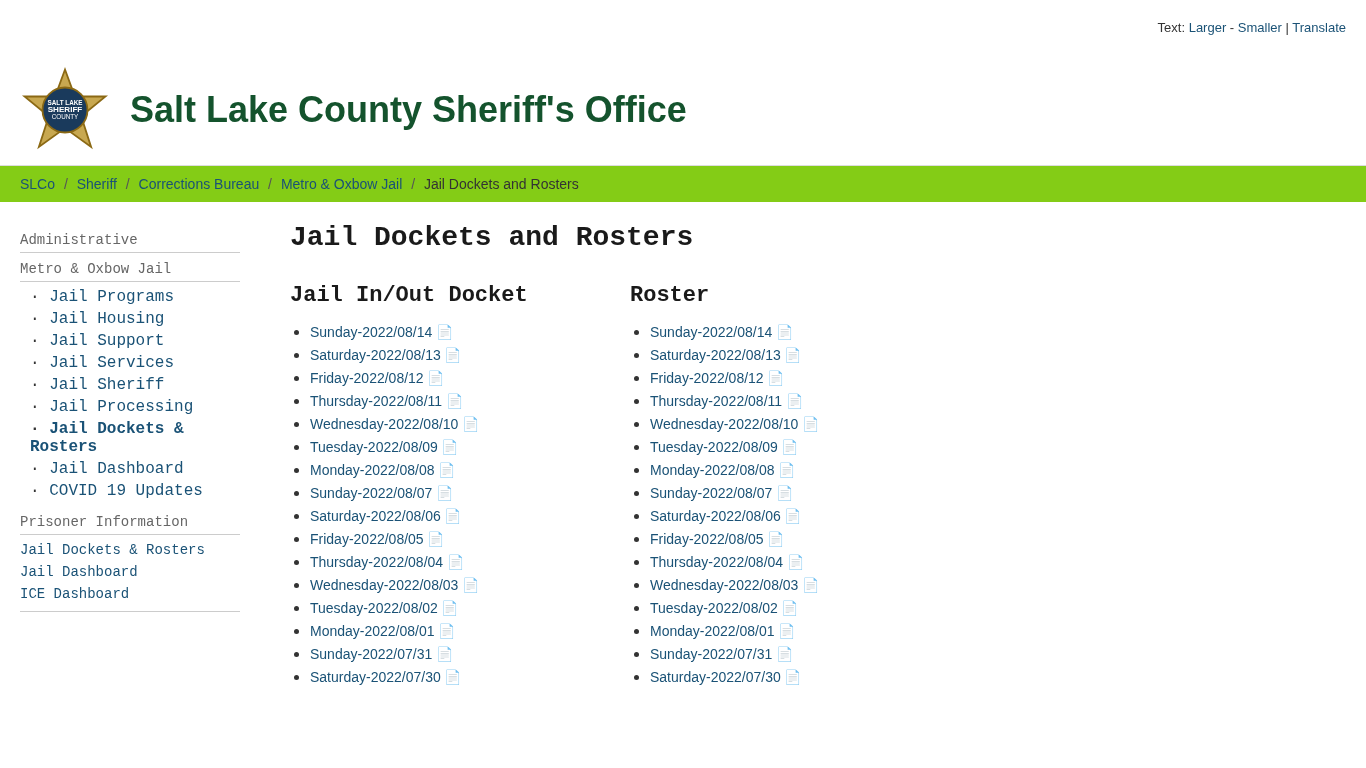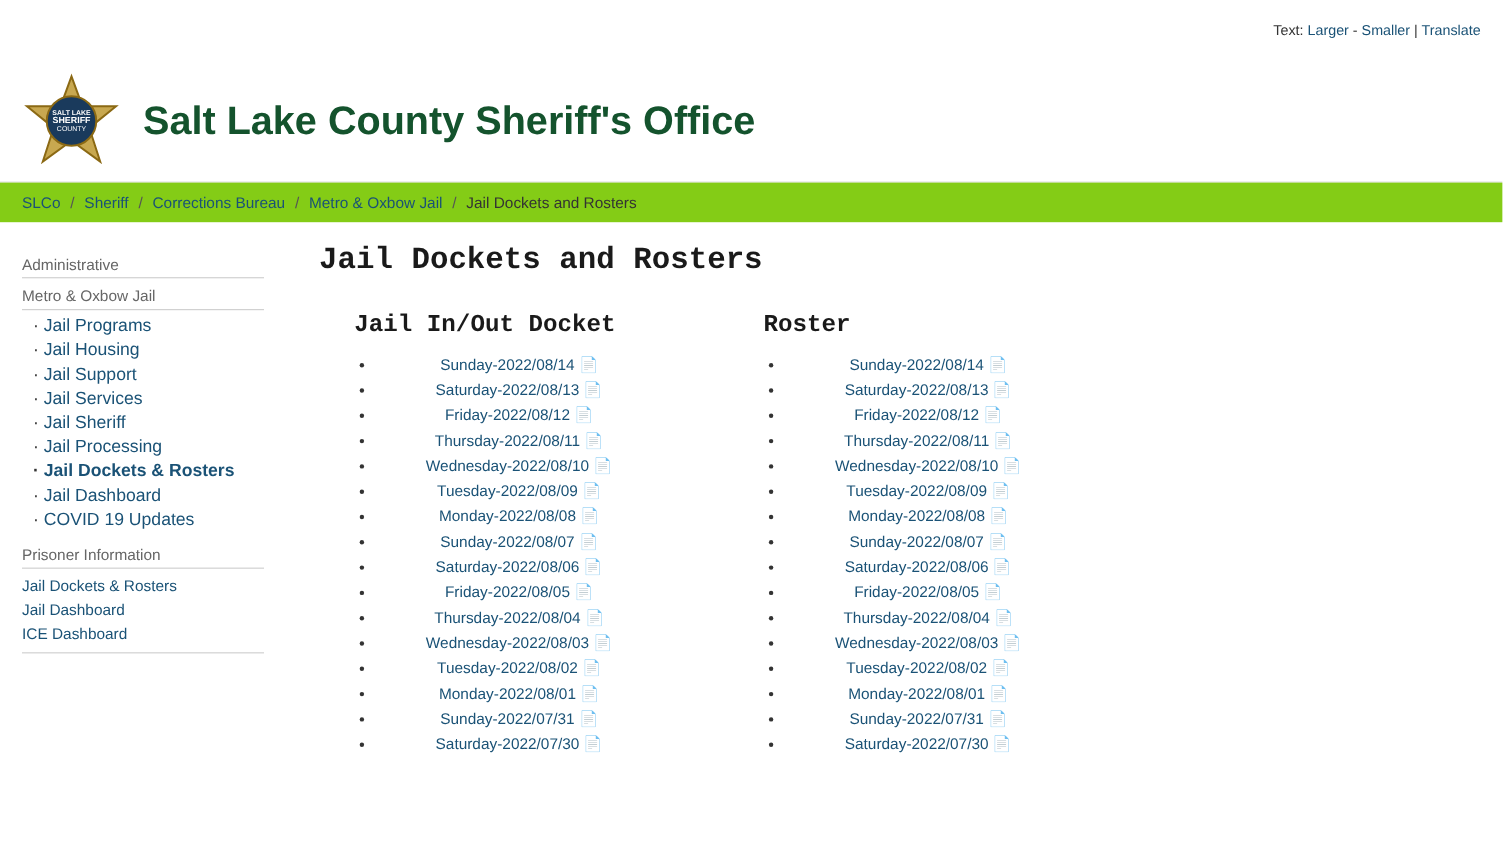--- a/index.html
+++ b/index.html
@@ -53,21 +53,21 @@
     .main-layout {
       display: flex;
       padding: 20px;
       max-width: 1366px;
     }
 
     
     .sidebar {
       width: 240px;
       flex-shrink: 0;
-      font-family: Liberation Sans, sans-serif;
+      font-family: Liberation Mono, monospace;
       font-size: 14px;
       padding-right: 20px;
     }
     .sidebar-section-title {
       color: #666;
       font-weight: normal;
       font-size: 14px;
       margin-bottom: 4px;
       margin-top: 10px;
       padding-bottom: 4px;
@@ -114,33 +114,31 @@
       margin-bottom: 30px;
     }
 
     
     .dockets-columns {
       display: flex;
       gap: 60px;
     }
     .dockets-col {
       min-width: 280px;
-      margin-left: 32px;
     }
     .col-title {
       font-family: 'Courier New', monospace;
       font-size: 22px;
       font-weight: bold;
       color: #1a1a1a;
       margin-bottom: 15px;
     }
     .dockets-col ul {
       list-style: disc;
       padding-left: 20px;
-      text-align: center;
     }
     .dockets-col ul li {
       margin-bottom: 5px;
     }
     .dockets-col ul li a {
       color: #1a5276;
       text-decoration: none;
       font-family: Arial, sans-serif;
       font-size: 14px;
     }

